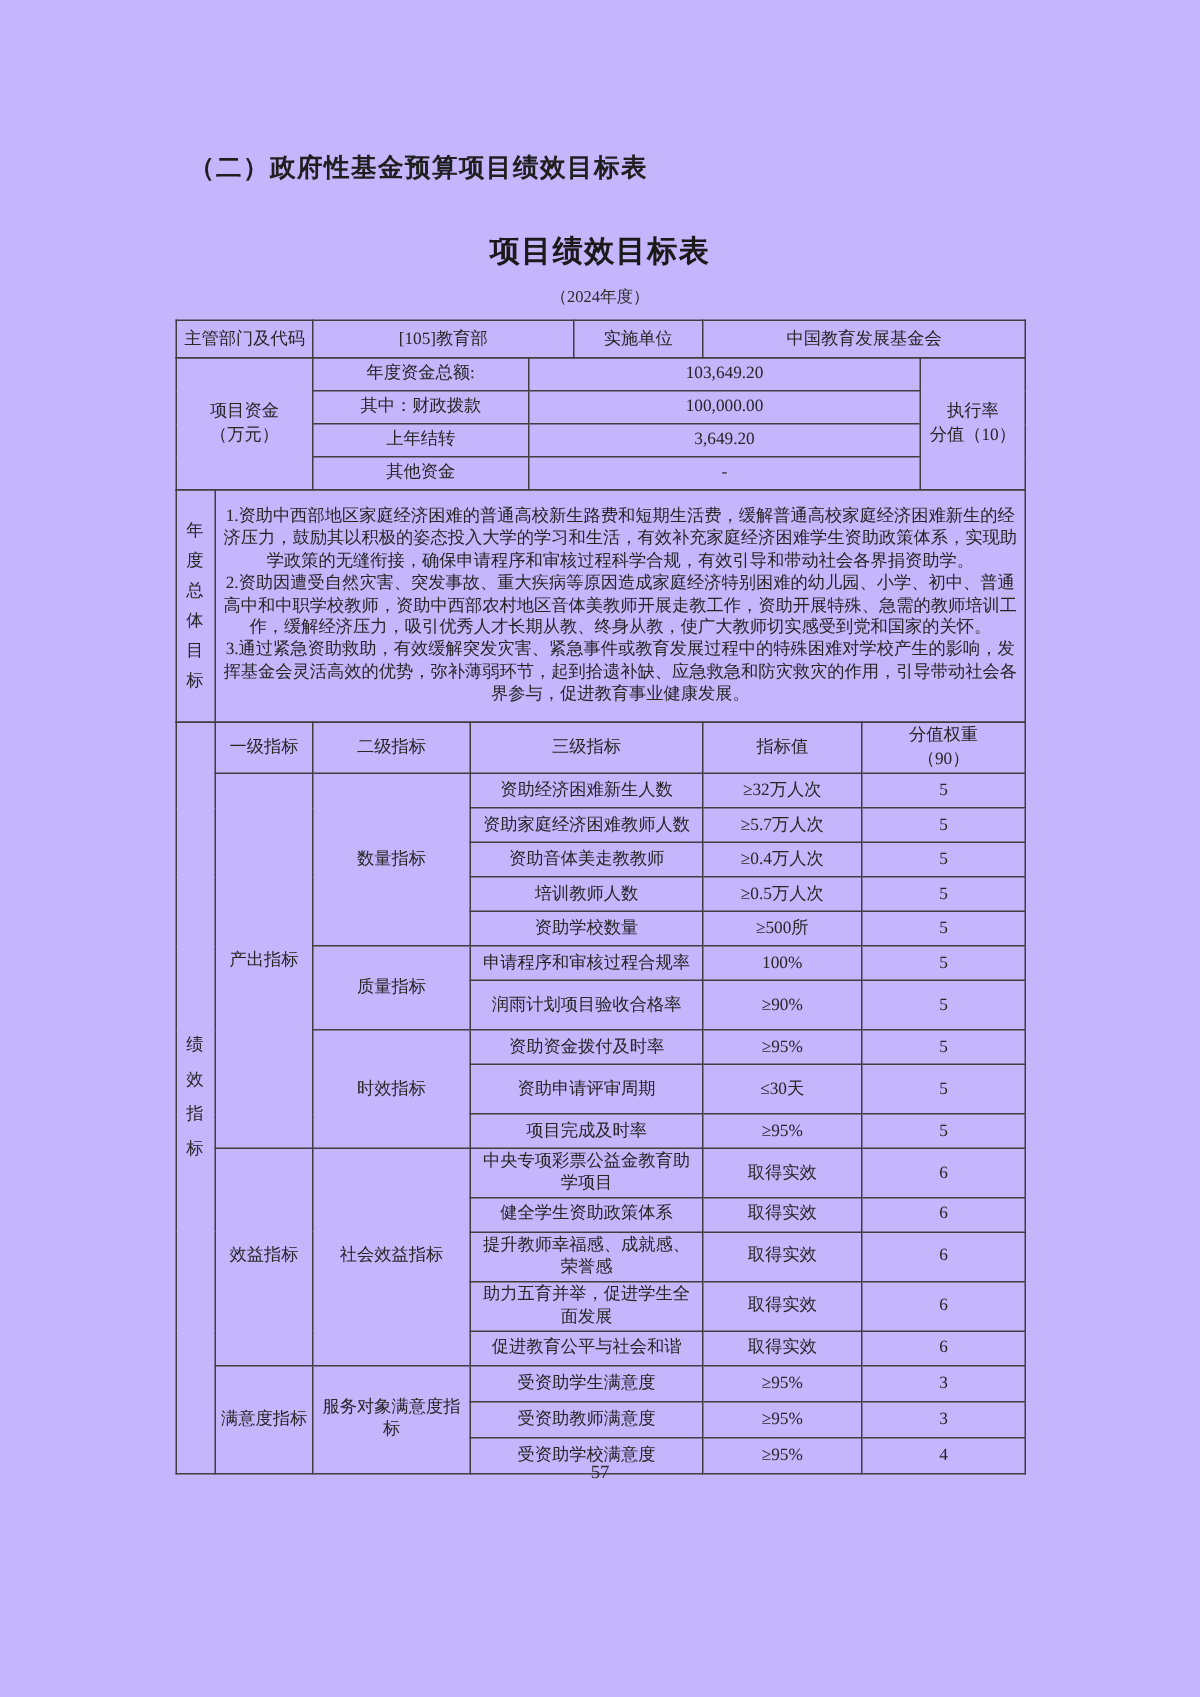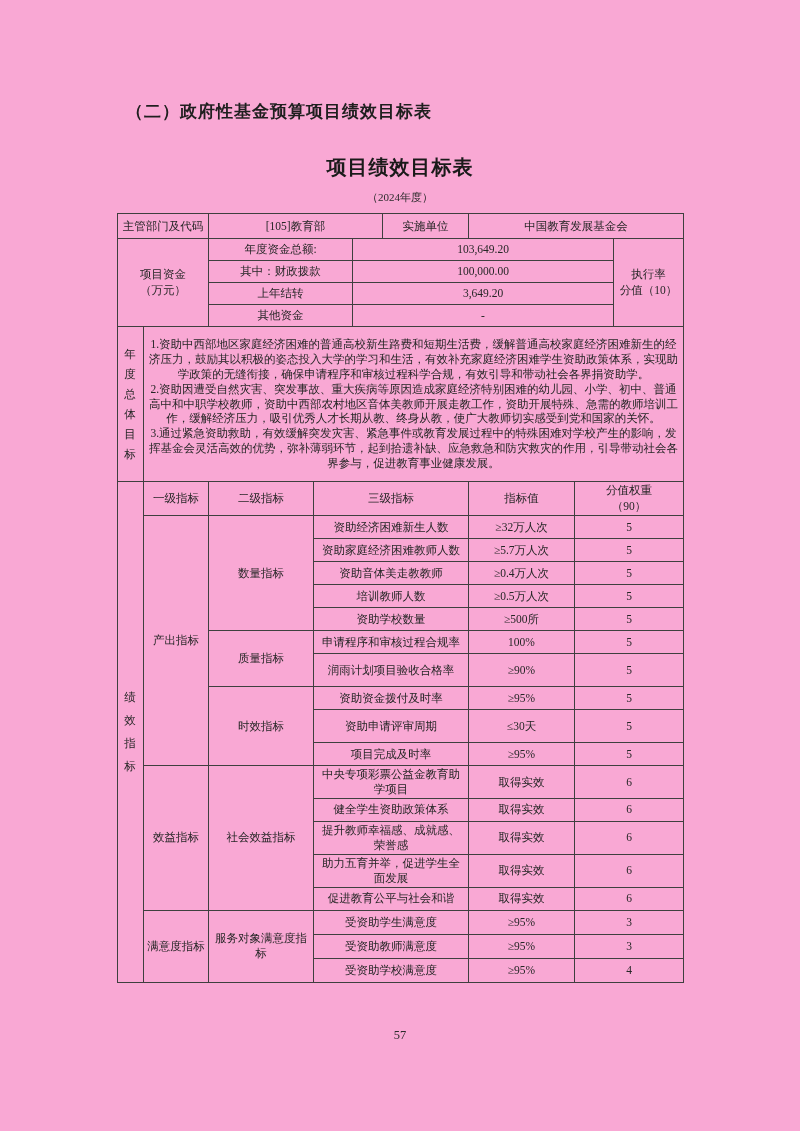--- a/index.html
+++ b/index.html
@@ -2,21 +2,21 @@
 <html><head>
 <meta charset="utf-8">
 <style>
   * { margin: 0; padding: 0; box-sizing: border-box; }
   html, body { background: #e8e8e8; }
   .page {
     position: relative;
     width: 800px;
     height: 1131px;
     margin: 0 auto;
-    background: #f9a8d4;
+    background: #c4b5fd;
     font-family: "Liberation Serif", "DejaVu Serif", serif;
     color: #262626;
     overflow: hidden;
   }
   .section-heading {
     position: absolute;
     left: 126px;
     top: 100px;
     font-size: 17px;
     font-weight: bold;
@@ -81,21 +81,21 @@
     word-break: break-all;
     line-height: 1.75;
     font-size: 11.5px;
     text-align: left;
   }
   .vstack.wide { line-height: 2.0; }
   .two-line div { line-height: 1.35; }
   .footer-pagenum {
     position: absolute;
     left: 0;
-    top: 1028px;
+    top: 974px;
     width: 800px;
     text-align: center;
     font-size: 12.5px;
     color: #2b2b2b;
   }
 </style>
 </head>
 <body>
 
 <div class="page">

